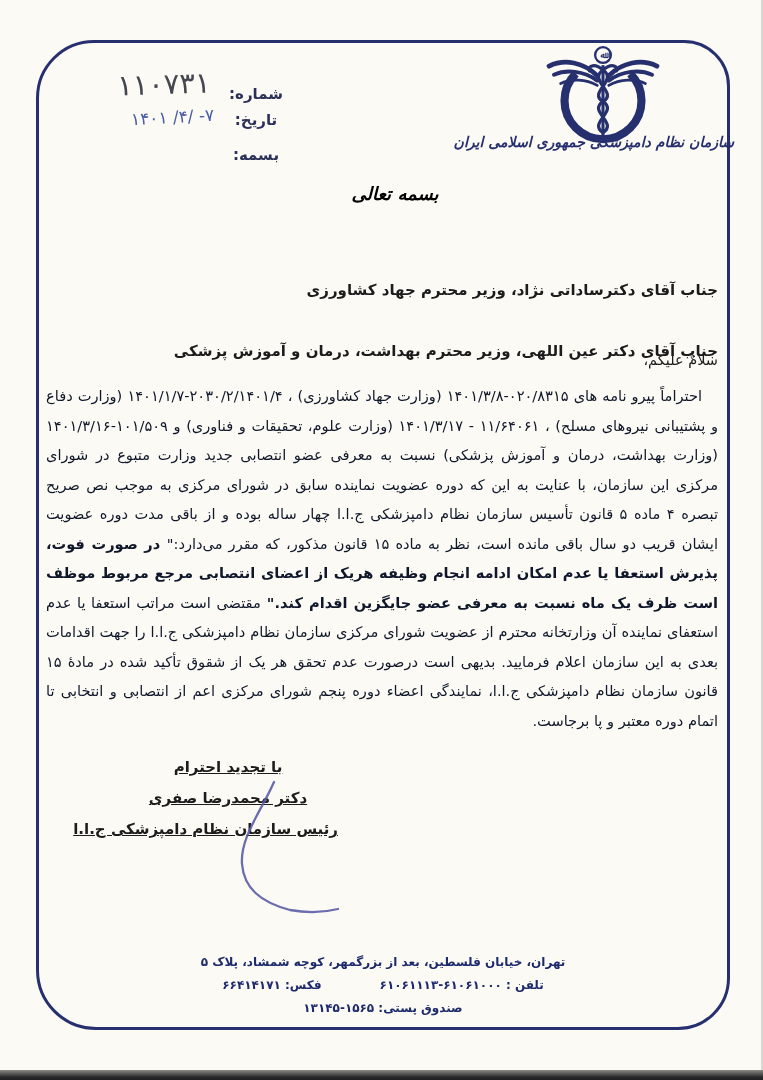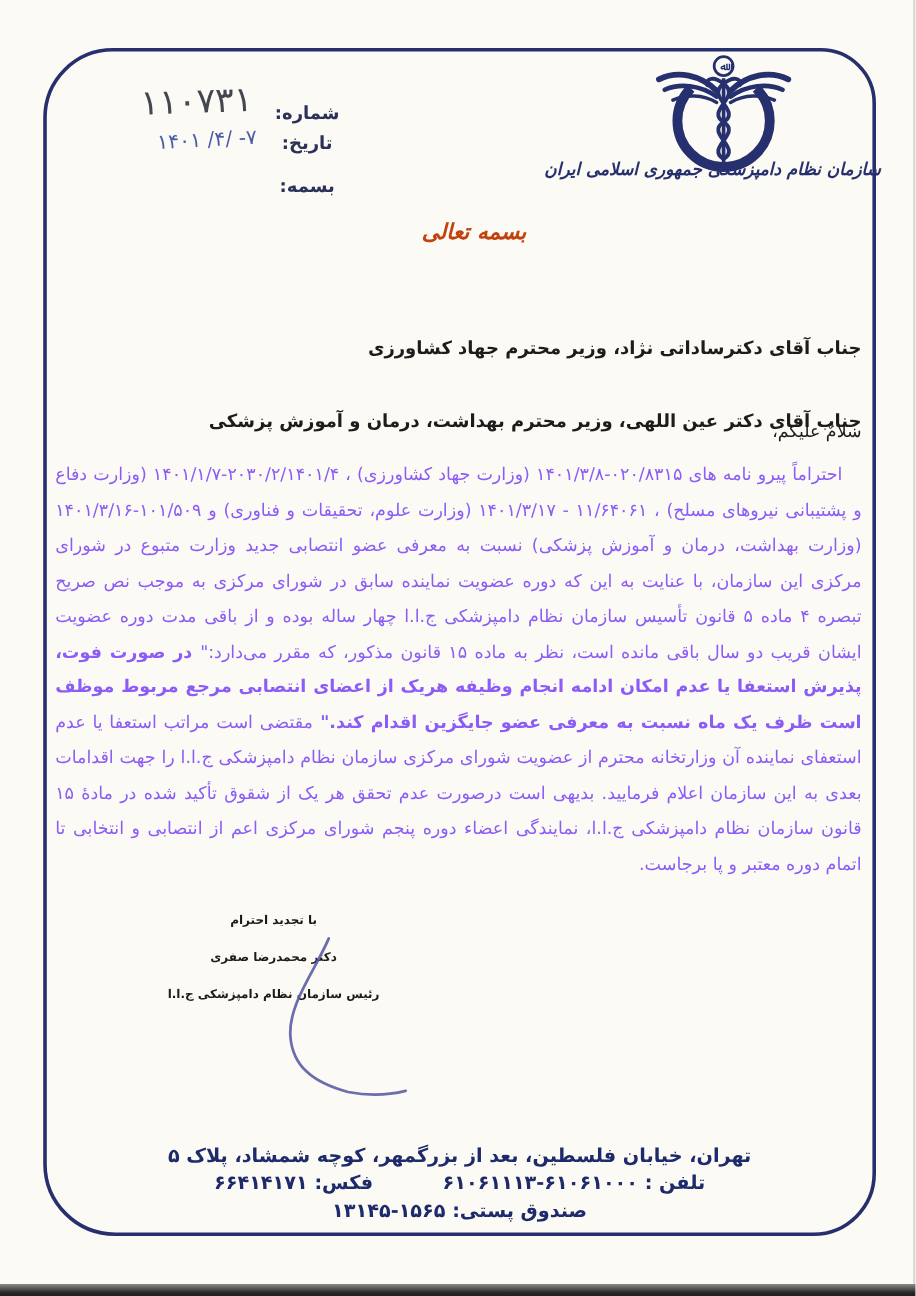--- a/index.html
+++ b/index.html
@@ -55,45 +55,45 @@
   .emblem{left:543px;top:44px;width:120px;height:102px;color:var(--ink-navy);}
   .org-name{
     left:476px;top:134px;width:262px;
     text-align:center;font-size:14.5px;font-weight:bold;font-style:italic;
     color:var(--ink-navy);white-space:nowrap;letter-spacing:-0.3px;
     transform:scaleX(.97);
   }
 
   .besmele{
     left:330px;top:183px;width:130px;text-align:center;
-    font-size:18px;font-weight:bold;font-style:italic;color:#c2410c;
+    font-size:18px;font-weight:bold;font-style:italic;color:#000000;
   }
 
   
   .recipients{left:46px;top:243px;width:672px;text-align:right;}
   .recipient-line{font-weight:bold;font-size:15px;line-height:28px;margin-top:33px;}
   .salutation{left:46px;top:352px;width:672px;text-align:right;font-size:14.5px;}
 
   
   .body-text{
     left:46px;top:381px;width:672px;
     font-size:14.6px;line-height:29.5px;text-align:justify;
-    text-indent:16px;color:#8b5cf6;
+    text-indent:16px;color:#0f172a;
   }
   .body-text .bold{font-weight:bold;}
 
   
   .signature{left:118px;top:752px;width:220px;text-align:center;}
-  .signature div{font-weight:bold;font-size:10px;line-height:31px;white-space:nowrap;}
+  .signature div{font-weight:bold;font-size:15px;line-height:31px;white-space:nowrap;text-decoration:underline;}
   .sign-stroke{left:190px;top:762px;width:170px;height:165px;color:var(--sign-ink);}
 
   
   .footer{
     left:40px;top:951px;width:686px;text-align:center;
-    color:var(--footer-navy);font-weight:bold;font-size:16px;
+    color:var(--footer-navy);font-weight:bold;font-size:12px;
   }
   .footer-line{line-height:23px;display:flex;justify-content:center;align-items:baseline;}
   .gap-wide{gap:58px;}
   .gap-mid{gap:16px;}
   .latin{direction:ltr;unicode-bidi:embed;}
 </style>
 </head>
 <body>
 
 <div class="abs frame"></div>

